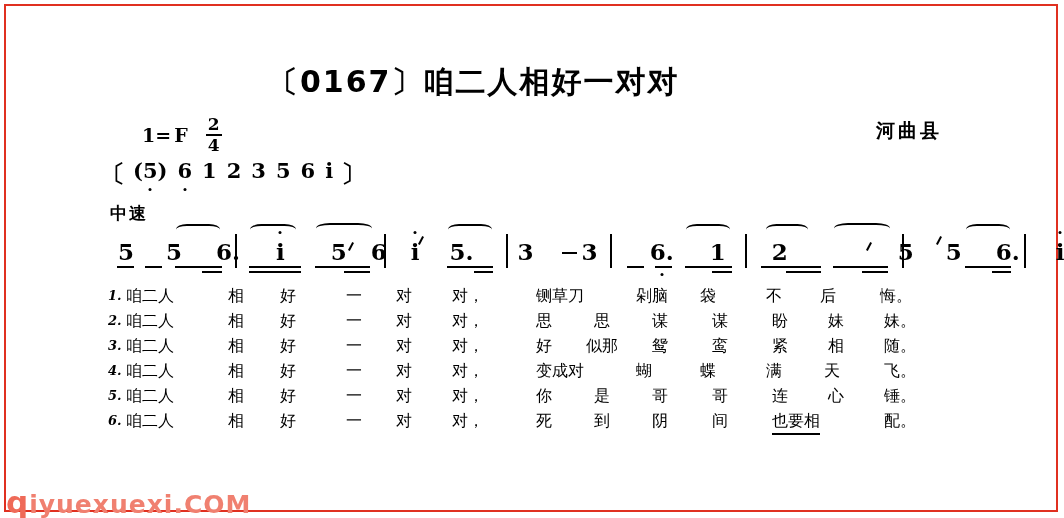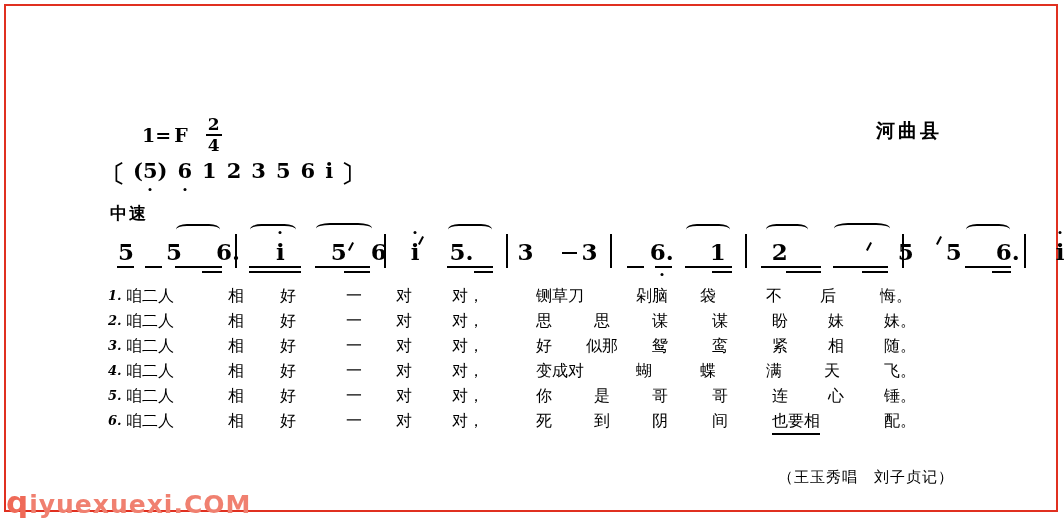--- a/index.html
+++ b/index.html
@@ -125,20 +125,21 @@
   }
   .watermark .q{font-size:31px;color:#ef6a58;}
 </style>
 </head>
 <body>
 
 <div class="sheet">
 
   <div class="page-border"></div>
 
+  <div class="title">〔0167〕咱二人相好一对对</div>
 
   <div class="keyblock">
     <span>1</span>
     <span class="eq">=</span>
     <span>F</span>
     <span class="meter">
       <span class="num">2</span>
       <span class="den">4</span>
     </span>
   </div>
@@ -344,19 +345,18 @@
       <span class="lcell" style="left:344px;">对，</span>
       <span class="lcell" style="left:428px;">死</span>
       <span class="lcell" style="left:486px;">到</span>
       <span class="lcell" style="left:544px;">阴</span>
       <span class="lcell" style="left:604px;">间</span>
       <span class="lcell ul" style="left:664px;">也要相</span>
       <span class="lcell" style="left:776px;">配。</span>
     </div>
   </div>
 
-  <div class="credits">（王玉秀唱　刘子贞记）</div>
 
   <div class="watermark">
     <span class="q">q</span><span>iyuexuexi.COM</span>
   </div>
 
 </div>
 
 </body></html>

